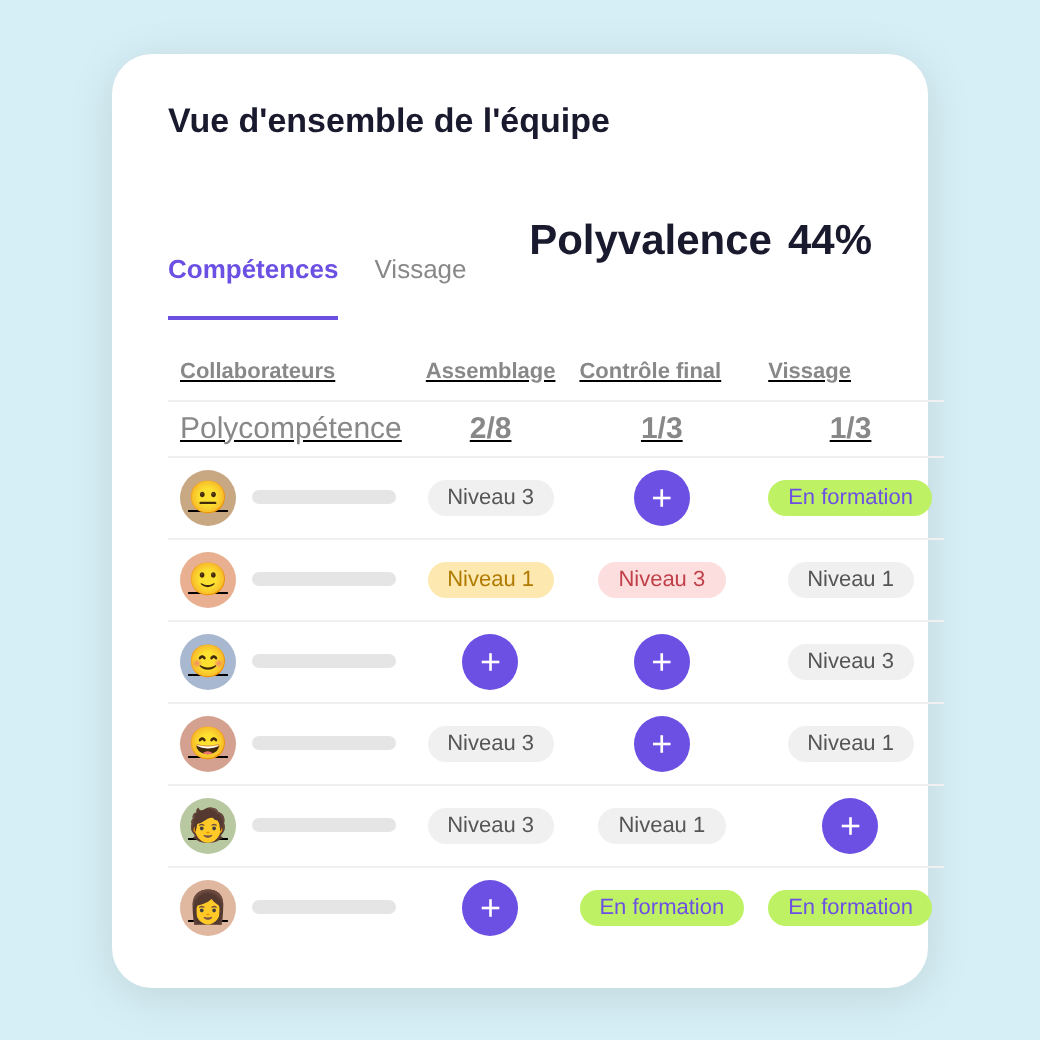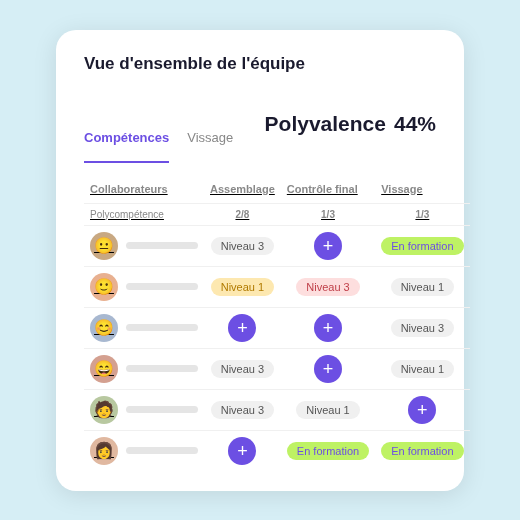--- a/index.html
+++ b/index.html
@@ -93,21 +93,21 @@
       padding: 6px 6px;
       text-align: center;
       vertical-align: middle;
     }
 
     tbody td:first-child {
       text-align: left;
     }
 
     .polycomp-row td {
-      font-size: 10px;
+      font-size: 15px;
       color: #888;
       padding: 5px 6px;
       margin-left: 40px;
     }
 
     .polycomp-val {
       font-size: 12px;
       color: #555;
       font-weight: 600;
     }

